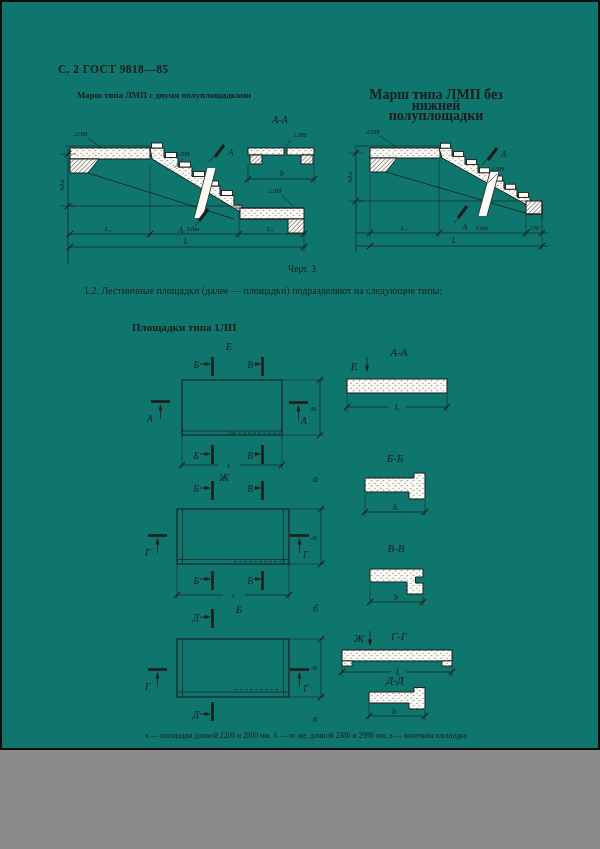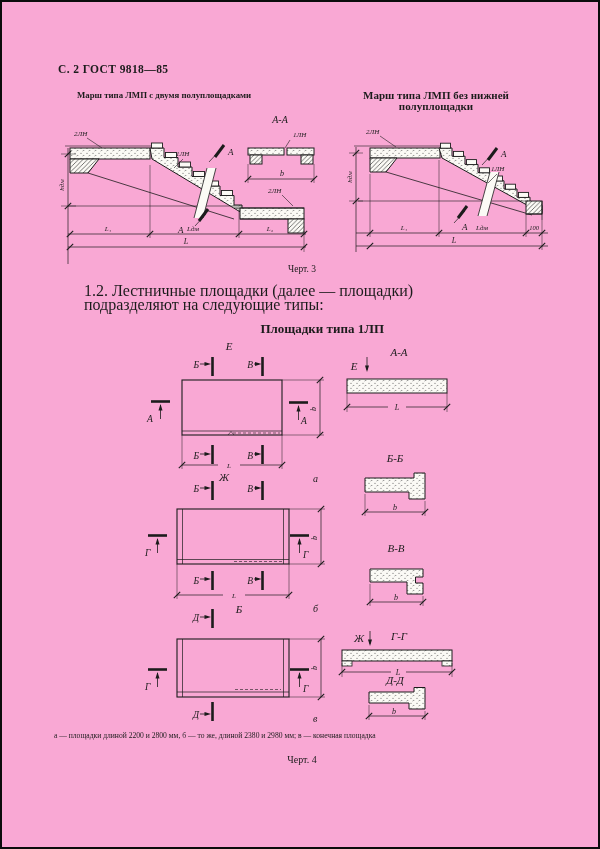--- a/index.html
+++ b/index.html
@@ -1,25 +1,25 @@
 <!DOCTYPE html>
 <html><head>
 <meta charset="utf-8">
 <style>
   html,body{margin:0;padding:0;background:#8a8a8a;}
-  .page{position:relative;width:600px;height:849px;background:#f9a8d4;border:2px solid #0c0c0c;
+  .page{position:relative;width:600px;height:750px;background:#0f766e;border:2px solid #0c0c0c;
         box-sizing:border-box;font-family:"Liberation Serif",serif;color:#1c1c1c;overflow:hidden;padding-left:30px;}
   .abs{position:absolute;}
   .hdr{left:56px;top:61px;font-weight:bold;font-size:11.5px;letter-spacing:.4px;}
   .t3l{left:75px;top:88px;width:225px;text-align:left;font-weight:bold;font-size:8.8px;line-height:10.5px;}
-  .t3r{left:355px;top:88px;width:158px;text-align:center;font-weight:bold;font-size:11px;line-height:10.5px;}
+  .t3r{left:355px;top:88px;width:158px;text-align:center;font-weight:bold;font-size:14px;line-height:10.5px;}
   .cap3{left:0;top:262px;width:600px;text-align:center;font-size:9.5px;}
-  .para{left:82px;top:282px;width:414px;font-size:16px;line-height:13.8px;}
-  .t4{left:130px;top:319px;width:252px;text-align:right;font-weight:bold;font-size:13px;}
-  .note{left:52px;top:729px;width:520px;text-align:left;font-size:7.6px;}
+  .para{left:82px;top:282px;width:414px;font-size:10px;line-height:13.8px;}
+  .t4{left:130px;top:319px;width:252px;text-align:left;font-weight:bold;font-size:11px;}
+  .note{left:44px;top:729px;width:520px;text-align:center;font-size:7.6px;}
   .cap4{left:0;top:752px;width:600px;text-align:center;font-size:10px;}
   svg{position:absolute;left:0;}
   svg text{font-family:"Liberation Serif",serif;font-style:italic;fill:#1c1c1c;stroke:none;}
 </style>
 </head>
 <body>
 
 <div class="page">
 
   <div class="abs hdr">С. 2 ГОСТ 9818—85</div>

